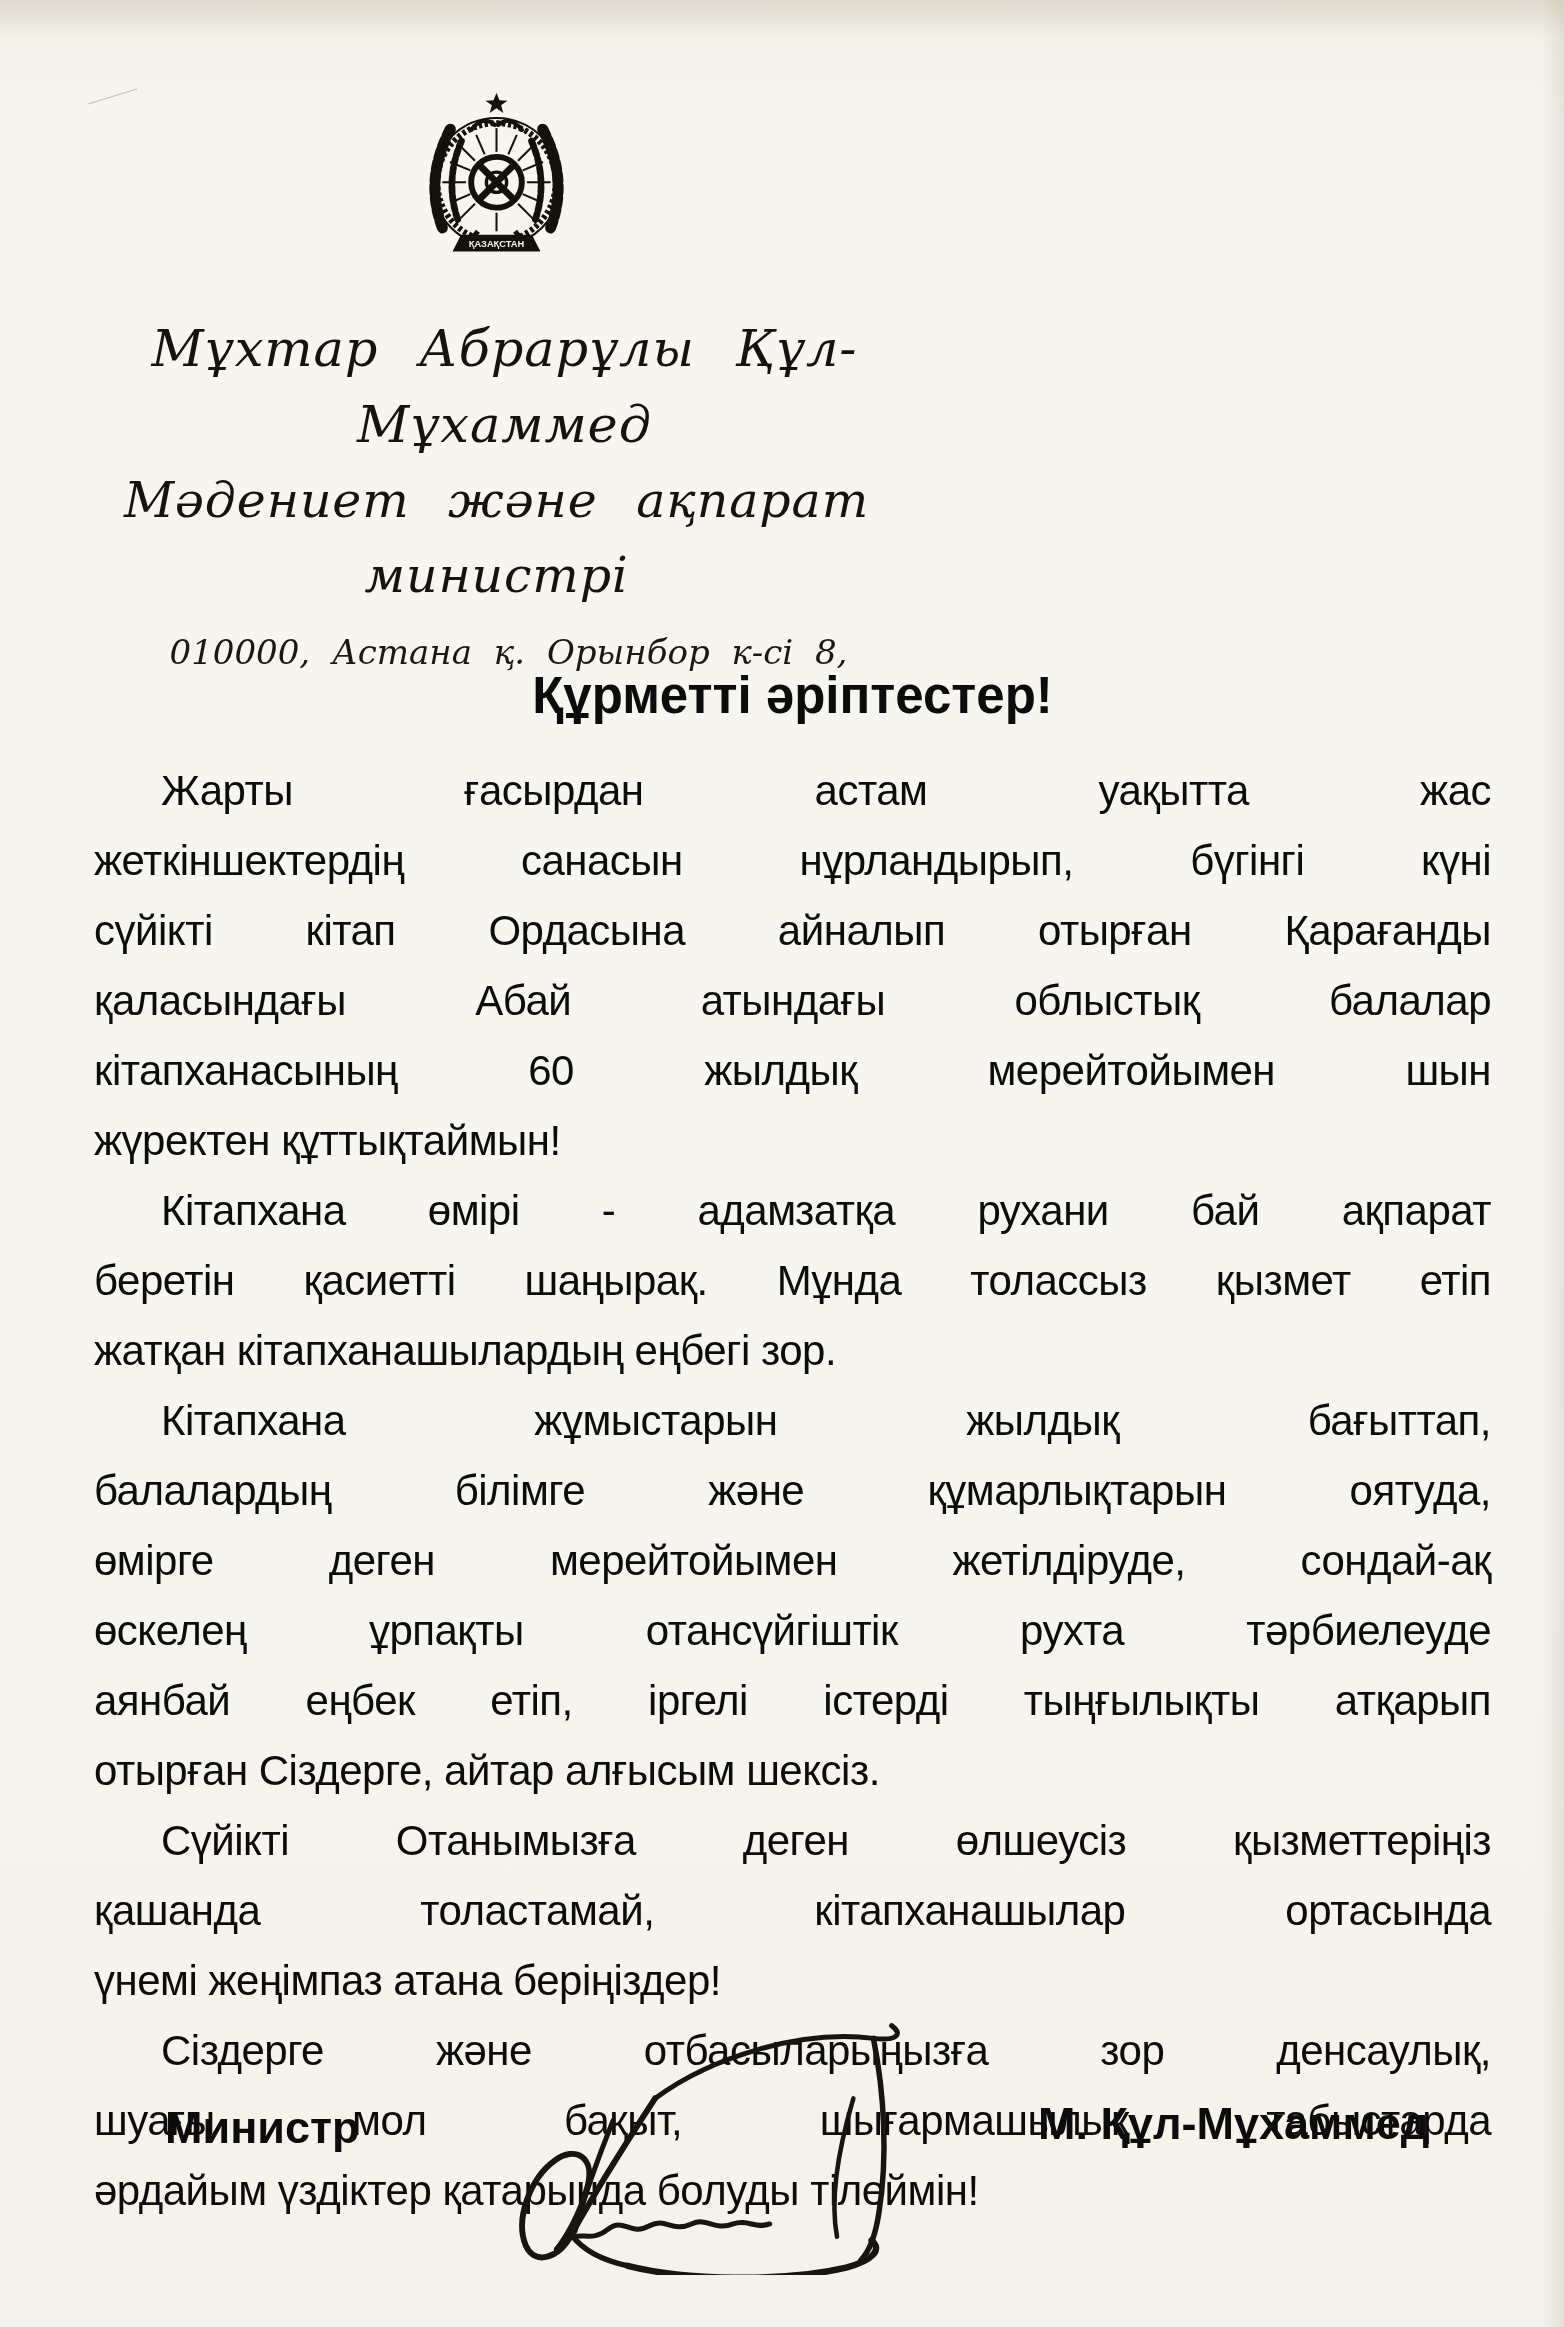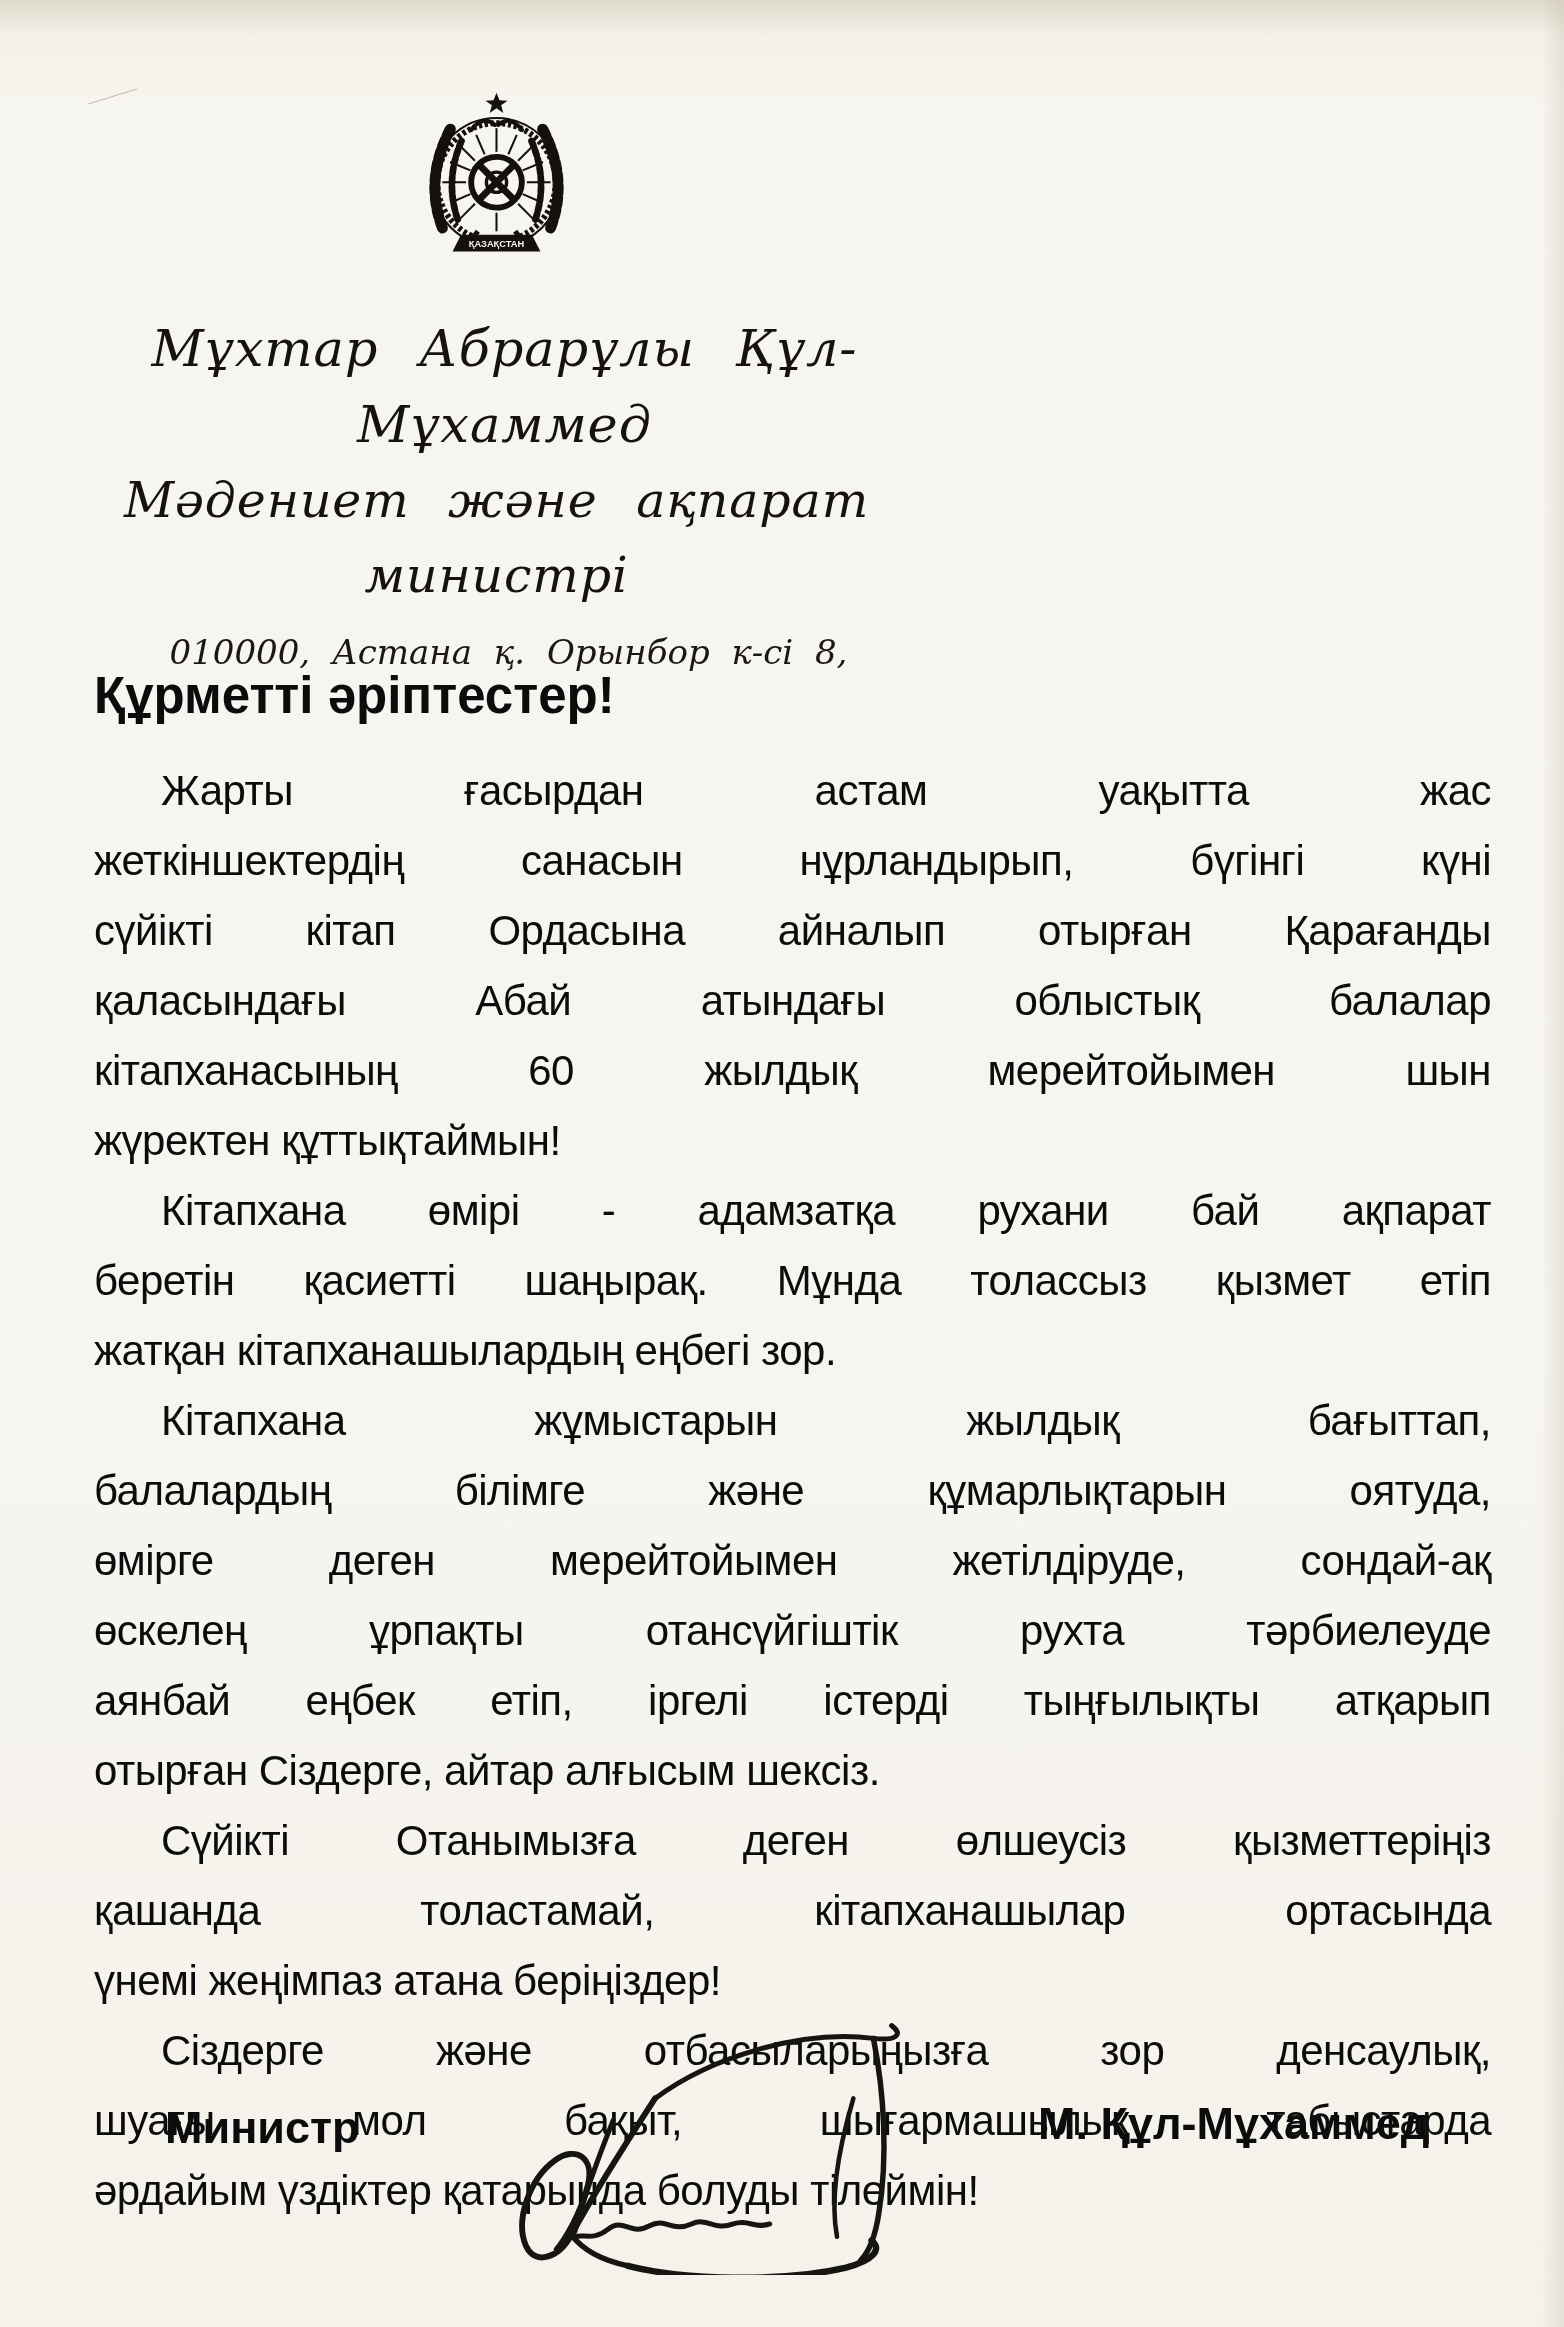--- a/index.html
+++ b/index.html
@@ -48,21 +48,21 @@
     font-family:"DejaVu Serif",serif;font-style:italic;
     font-size:34px;line-height:52px;word-spacing:11px;
     color:#1b1812;
     padding-left:24px;
   }
   .lh-addr.first{margin-top:12.7px;}
 
   
   .salutation{
     position:absolute;left:94px;top:666px;width:1397px;margin:0;
-    text-align:left;font-size:51px;font-weight:bold;letter-spacing:0;
+    text-align:center;font-size:51px;font-weight:bold;letter-spacing:0;
     color:#0c0c0c;
   }
   .body{
     position:absolute;left:94px;top:756px;width:1397px;
     font-size:42px;line-height:70px;letter-spacing:-0.5px;
     color:#0c0c0c;
   }
   .body .line{
     text-align:justify;text-align-last:justify;
     white-space:normal;

